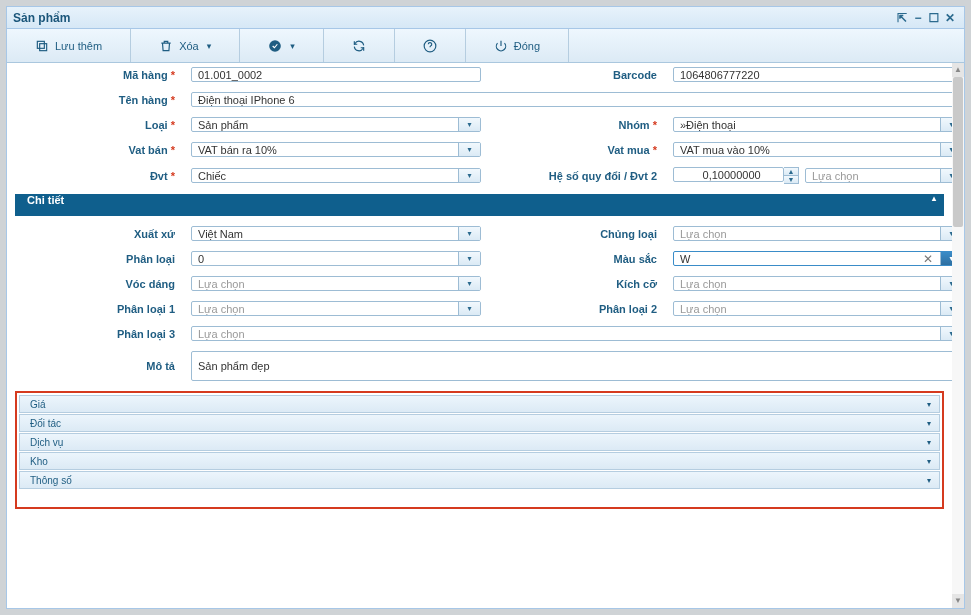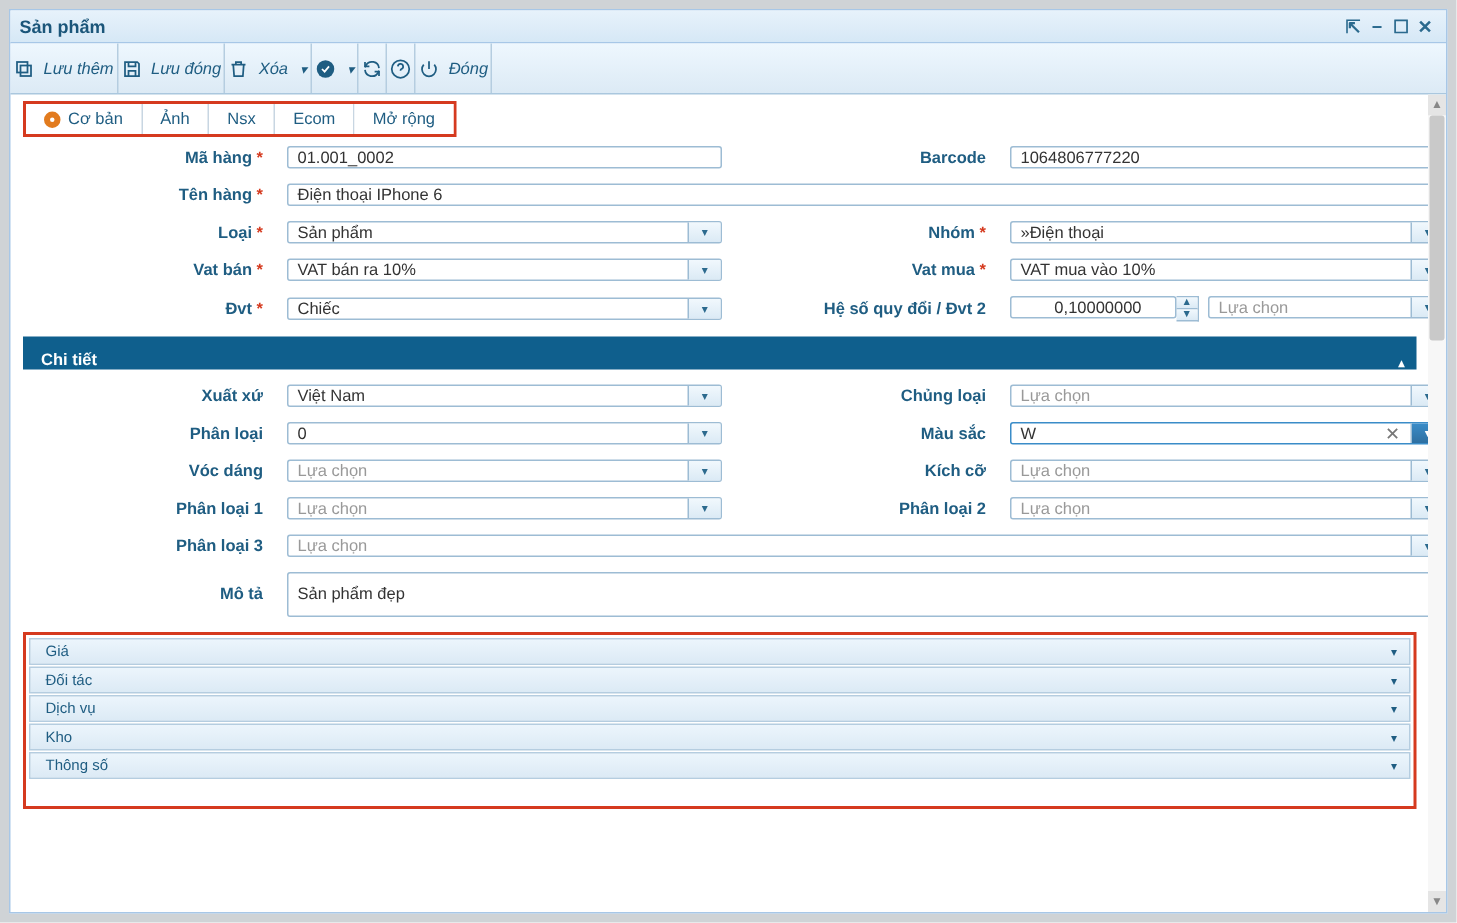--- a/index.html
+++ b/index.html
@@ -5,21 +5,21 @@
   * { box-sizing: border-box; margin: 0; padding: 0; }
   html, body { width: 971px; height: 615px; font-family: Arial, sans-serif; font-size: 11px; overflow: hidden; }
   body { background: #cfd3d6; padding: 6px; }
 
   .window { width: 959px; height: 603px; background: #fff; border: 1px solid #a7c7e7; display: flex; flex-direction: column; }
   .titlebar { background: linear-gradient(#e7f2fb, #d6e8f6); height: 22px; display: flex; align-items: center; padding: 0 6px; color: #1b567a; font-weight: bold; border-bottom: 1px solid #a7c7e7; }
   .titlebar-title { flex: 1; font-size: 12px; }
   .title-ctrl { width: 16px; text-align: center; color: #2b6a8e; cursor: pointer; font-size: 12px; line-height: 12px; }
 
   .toolbar { height: 34px; background: linear-gradient(#eef7fe, #dceaf5); border-bottom: 1px solid #aac7de; display: flex; align-items: stretch; }
-  .tool-btn { display: flex; align-items: center; padding: 0 2px; border-right: 1px solid #b5cde0; color: #1f5d82; cursor: pointer; gap: 6px; font-size: 11px; font-style: italic; }
+  .tool-btn { display: flex; align-items: center; padding: 0 28px; border-right: 1px solid #b5cde0; color: #1f5d82; cursor: pointer; gap: 6px; font-size: 11px; }
   .tool-btn svg { width: 14px; height: 14px; }
   .tool-btn .caret { font-size: 9px; margin-left: 2px; }
 
   .body { flex: 1; position: relative; overflow: hidden; }
   .scroll { position: absolute; inset: 0 12px 0 0; overflow-y: auto; padding: 4px 8px 8px 8px; }
   .scrollbar { position: absolute; right: 0; top: 0; bottom: 0; width: 12px; background: #f5f5f5; display: flex; flex-direction: column; align-items: center; }
   .sb-btn { width: 12px; height: 14px; background: #e5e5e5; color: #888; font-size: 8px; line-height: 14px; text-align: center; }
   .sb-track { flex: 1; width: 12px; position: relative; background: #f7f7f7; }
   .sb-thumb { position: absolute; top: 0; left: 1px; width: 10px; height: 150px; background: #c9c9c9; border-radius: 2px; }
 
@@ -34,34 +34,34 @@
   .lbl { color: #1f5d82; font-weight: bold; font-size: 11px; text-align: right; }
   .req { color: #d53a1f; }
   .fld { width: 100%; height: 15px; border: 1px solid #9dbcd4; border-radius: 2px; padding: 0 6px; font-size: 11px; color: #333; display: flex; align-items: center; background: #fff; position: relative; }
   .fld.placeholder { color: #999; }
   .combo { padding-right: 24px; }
   .combo .dd { position: absolute; right: 0; top: 0; bottom: 0; width: 22px; border-left: 1px solid #9dbcd4; background: linear-gradient(#f1f8fd,#dbeaf5); display: flex; align-items: center; justify-content: center; color: #2c6a8e; font-size: 8px; cursor: pointer; }
   .combo .clr { position: absolute; right: 24px; top: 0; bottom: 0; width: 20px; display: flex; align-items: center; justify-content: center; color: #777; cursor: pointer; font-size: 12px; }
 
   .full { grid-column: 2 / span 3; }
 
-  .section-hdr { background: #0f5f8d; color: #fff; font-weight: bold; height: 22px; display: flex; align-items: flex-end; padding: 0 12px; margin: 10px 0 10px 0; position: relative; }
+  .section-hdr { background: #0f5f8d; color: #fff; font-weight: bold; height: 22px; display: flex; align-items: flex-start; padding: 0 12px; margin: 10px 0 10px 0; position: relative; }
   .section-hdr .collapse { position: absolute; right: 8px; font-size: 8px; }
 
   .accordion-wrap { border: 2px solid #d53a1f; padding: 2px; margin-top: 10px; }
   .acc-item { background: linear-gradient(#ecf5fc,#dceaf5); border: 1px solid #b5cde0; height: 18px; display: flex; align-items: center; padding: 0 10px; color: #1f5d82; font-size: 10px; position: relative; margin-bottom: 1px; cursor: pointer; }
   .acc-item:last-child { margin-bottom: 16px; }
   .acc-item .caret { position: absolute; right: 8px; font-size: 8px; }
 
   .spinbox { display:flex; }
   .spinbox .fld { text-align:right; padding-right:22px; }
   .spinbox .spn { width:18px; border:1px solid #9dbcd4; border-left:none; display:flex; flex-direction:column; }
   .spinbox .spn div { flex:1; font-size:7px; display:flex; align-items:center; justify-content:center; background:linear-gradient(#f1f8fd,#dbeaf5); color:#2c6a8e; cursor:pointer; }
   .spinbox .spn div:first-child { border-bottom:1px solid #9dbcd4; }
-  .pair { display:flex; gap:6px; }
+  .pair { display:flex; gap:6px;align-items:center; }
   .pair > * { flex:1; }
 </style>
 </head>
 <body>
 
 <div class="window">
 
   <div class="titlebar">
     <div class="titlebar-title">Sản phẩm</div>
     <div class="title-ctrl">⇱</div>
@@ -73,26 +73,20 @@
   <div class="toolbar">
     <div class="tool-btn">
       <svg viewBox="0 0 24 24" fill="none" stroke="#1f5d82" stroke-width="2">
           <rect x="8" y="8" width="12" height="12"></rect>
           <rect x="4" y="4" width="12" height="12"></rect>
         </svg>
       <span>Lưu thêm</span>
     </div>
     <div class="tool-btn">
       <svg viewBox="0 0 24 24" fill="none" stroke="#1f5d82" stroke-width="2">
-          <path d="M4 4h14l2 2v14H4z M8 4v5h8V4 M8 20v-6h8v6"></path>
-        </svg>
-      <span>Lưu đóng</span>
-    </div>
-    <div class="tool-btn">
-      <svg viewBox="0 0 24 24" fill="none" stroke="#1f5d82" stroke-width="2">
           <path d="M4 7h16 M9 7V4h6v3 M6 7l1 13h10l1-13"></path>
         </svg>
       <span>Xóa</span>
       <span class="caret">▾</span>
     </div>
     <div class="tool-btn">
       <svg viewBox="0 0 24 24" fill="#1f5d82">
           <circle cx="12" cy="12" r="10"></circle>
           <path d="M8 12l3 3 5-6" stroke="#fff" stroke-width="2" fill="none"></path>
         </svg>
@@ -114,38 +108,20 @@
       <svg viewBox="0 0 24 24" fill="none" stroke="#1f5d82" stroke-width="2">
           <path d="M12 3v9M6 7a8 8 0 1 0 12 0"></path>
         </svg>
       <span>Đóng</span>
     </div>
   </div>
 
   <div class="body">
     <div class="scroll">
 
-      <div class="tabrow">
-        <div class="tab active">
-            <span class="radio"></span>
-            <span>Cơ bản</span>
-          </div>
-        <div class="tab">
-            <span>Ảnh</span>
-          </div>
-        <div class="tab">
-            <span>Nsx</span>
-          </div>
-        <div class="tab">
-            <span>Ecom</span>
-          </div>
-        <div class="tab">
-            <span>Mở rộng</span>
-          </div>
-      </div>
 
       <div class="form-grid">
         <div class="lbl"><span>Mã hàng</span> <span class="req">*</span></div>
         <div class="fld">
             <span>01.001_0002</span>
           </div>
         <div class="lbl">Barcode</div>
         <div class="fld">
             <span>1064806777220</span>
           </div>

